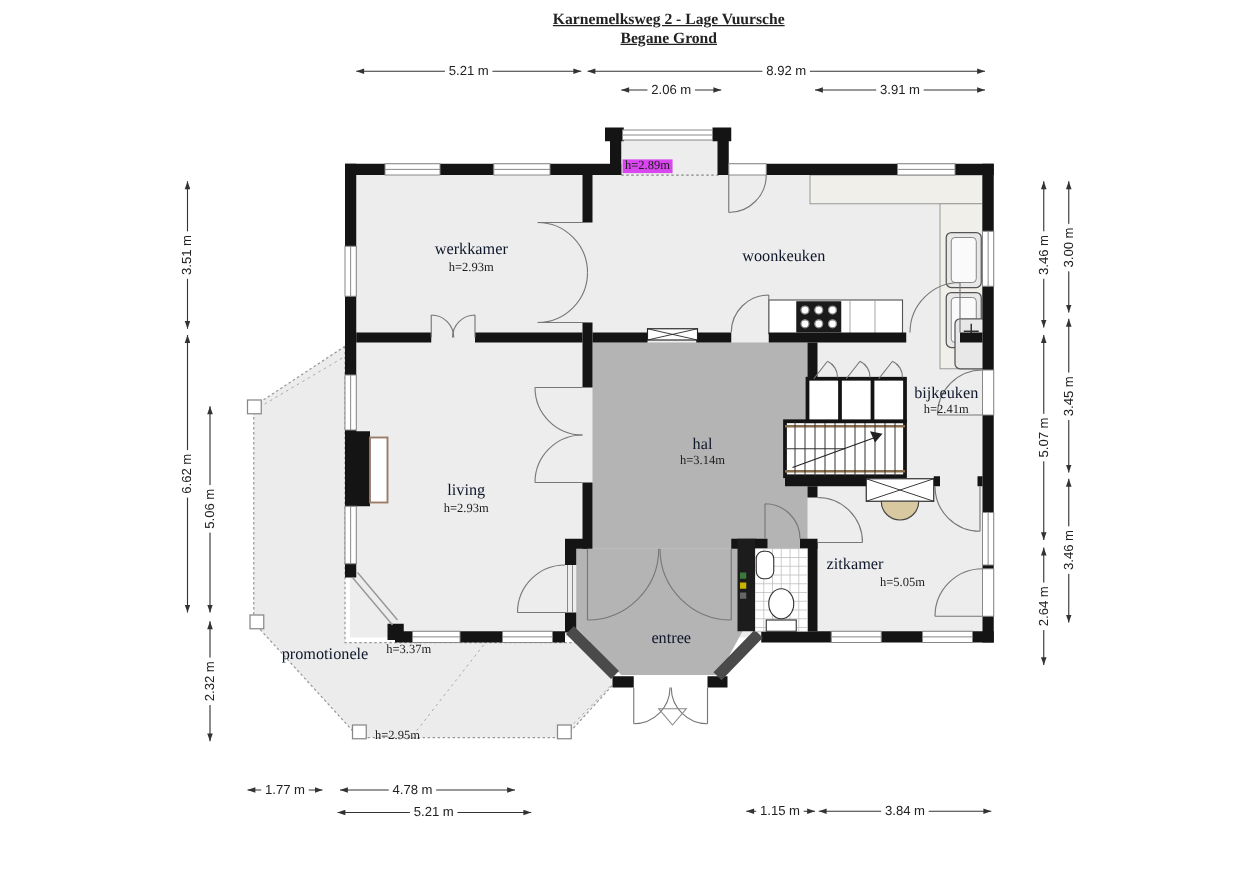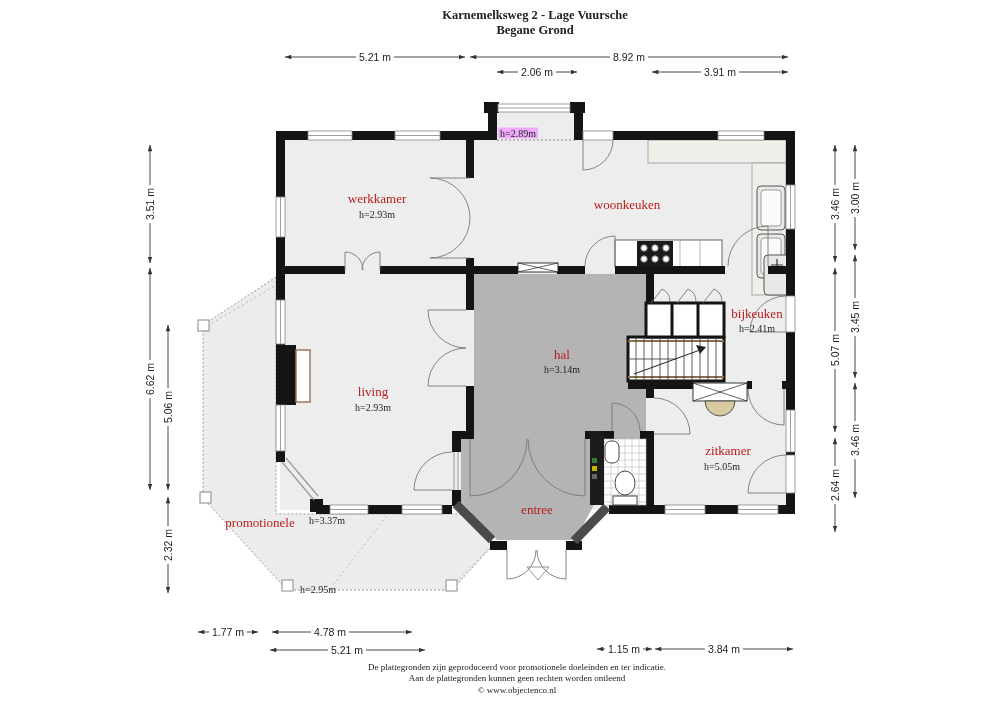--- a/index.html
+++ b/index.html
@@ -1,22 +1,22 @@
 <!DOCTYPE html>
 <html><head>
 <meta charset="utf-8">
 <style>
   html,body{margin:0;padding:0;}
   body{width:1000px;height:707px;background:#ffffff;position:relative;overflow:hidden;
        font-family:"Liberation Serif",serif;color:#222;}
   .canvas{position:absolute;inset:0;}
   svg{position:absolute;left:0;top:0;}
   .title{position:absolute;left:535px;top:8px;transform:translateX(-50%);
-         text-align:center;font-weight:bold;font-size:12.5px;line-height:1.2;white-space:nowrap;}
-  .lbl{position:absolute;transform:translate(-50%,-50%);font-size:13px;color:#b91c1c;white-space:nowrap;}
+         text-align:center;font-weight:bold;font-size:12.5px;line-height:1.2;white-space:nowrap;text-decoration:underline;}
+  .lbl{position:absolute;transform:translate(-50%,-50%);font-size:13px;color:#0f172a;white-space:nowrap;}
   .h-lbl{position:absolute;transform:translate(-50%,-50%);font-size:10px;color:#1d1d1d;white-space:nowrap;}
   .dim{position:absolute;transform:translate(-50%,-50%);font-family:"Liberation Sans",sans-serif;
        font-size:10.5px;color:#222;background:#fff;padding:0 3px;white-space:nowrap;}
   .dim.v{transform:translate(-50%,-50%) rotate(-90deg);}
   .footer{position:absolute;left:517px;top:662px;transform:translateX(-50%);
           text-align:center;font-size:9px;line-height:1.25;color:#222;white-space:nowrap;}
 </style>
 </head>
 <body>
 
@@ -247,27 +247,27 @@
 
   <span class="lbl" style="left:377px;top:199px">werkkamer</span>
   <span class="h-lbl" style="left:377px;top:214px">h=2.93m</span>
   <span class="lbl" style="left:627px;top:205px">woonkeuken</span>
   <span class="lbl" style="left:757px;top:314px">bijkeuken</span>
   <span class="h-lbl" style="left:757px;top:328px">h=2.41m</span>
   <span class="lbl" style="left:562px;top:355px">hal</span>
   <span class="h-lbl" style="left:562px;top:369px">h=3.14m</span>
   <span class="lbl" style="left:373px;top:392px">living</span>
   <span class="h-lbl" style="left:373px;top:407px">h=2.93m</span>
-  <span class="lbl" style="left:728px;top:451px">zitkamer</span>
+  <span class="lbl" style="left:684px;top:451px">zitkamer</span>
   <span class="h-lbl" style="left:722px;top:466px">h=5.05m</span>
   <span class="lbl" style="left:537px;top:510px">entree</span>
   <span class="lbl" style="left:260px;top:523px">promotionele</span>
   <span class="h-lbl" style="left:327px;top:520px">h=3.37m</span>
   <span class="h-lbl" style="left:318px;top:589px">h=2.95m</span>
-  <span class="h-lbl" style="left:518px;top:133px;background:#f0abfc;padding:0 2px">h=2.89m</span>
+  <span class="h-lbl" style="left:518px;top:133px;background:#d946ef;padding:0 2px">h=2.89m</span>
 
   <span class="dim" style="left:375px;top:57px">5.21 m</span>
   <span class="dim" style="left:629px;top:57px">8.92 m</span>
   <span class="dim" style="left:537px;top:72px">2.06 m</span>
   <span class="dim" style="left:720px;top:72px">3.91 m</span>
   <span class="dim v" style="left:150px;top:204px">3.51 m</span>
   <span class="dim v" style="left:150px;top:379px">6.62 m</span>
   <span class="dim v" style="left:168px;top:407px">5.06 m</span>
   <span class="dim v" style="left:168px;top:545px">2.32 m</span>
   <span class="dim v" style="left:835px;top:204px">3.46 m</span>
@@ -275,19 +275,14 @@
   <span class="dim v" style="left:835px;top:485px">2.64 m</span>
   <span class="dim v" style="left:855px;top:198px">3.00 m</span>
   <span class="dim v" style="left:855px;top:317px">3.45 m</span>
   <span class="dim v" style="left:855px;top:440px">3.46 m</span>
   <span class="dim" style="left:228px;top:632px">1.77 m</span>
   <span class="dim" style="left:330px;top:632px">4.78 m</span>
   <span class="dim" style="left:347px;top:650px">5.21 m</span>
   <span class="dim" style="left:624px;top:649px">1.15 m</span>
   <span class="dim" style="left:724px;top:649px">3.84 m</span>
 
-  <div class="footer">
-    <div>De plattegronden zijn geproduceerd voor promotionele doeleinden en ter indicatie.</div>
-    <div>Aan de plattegronden kunnen geen rechten worden ontleend</div>
-    <div>© www.objectenco.nl</div>
-  </div>
 
 </div>
 
 </body></html>

